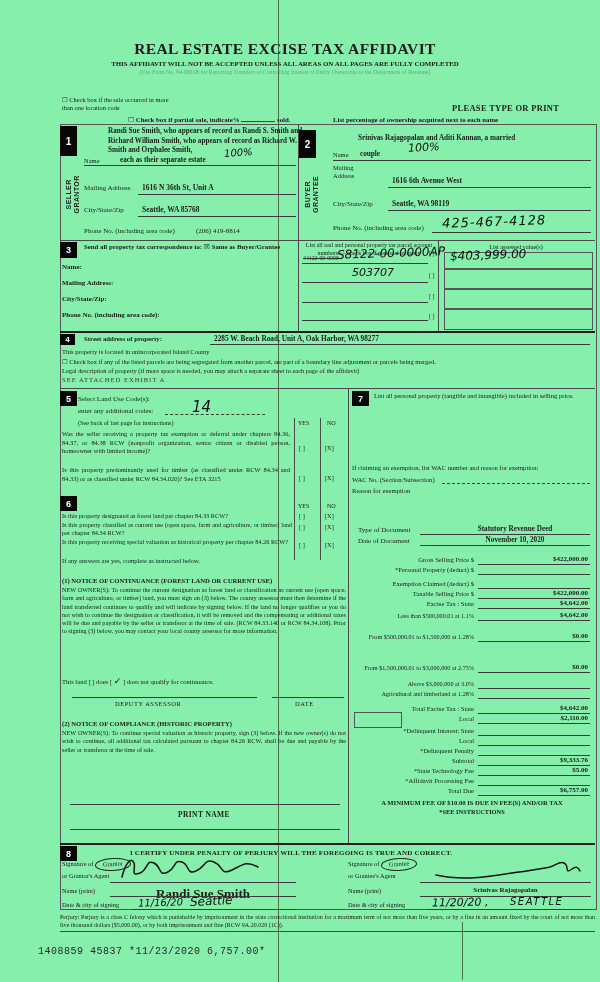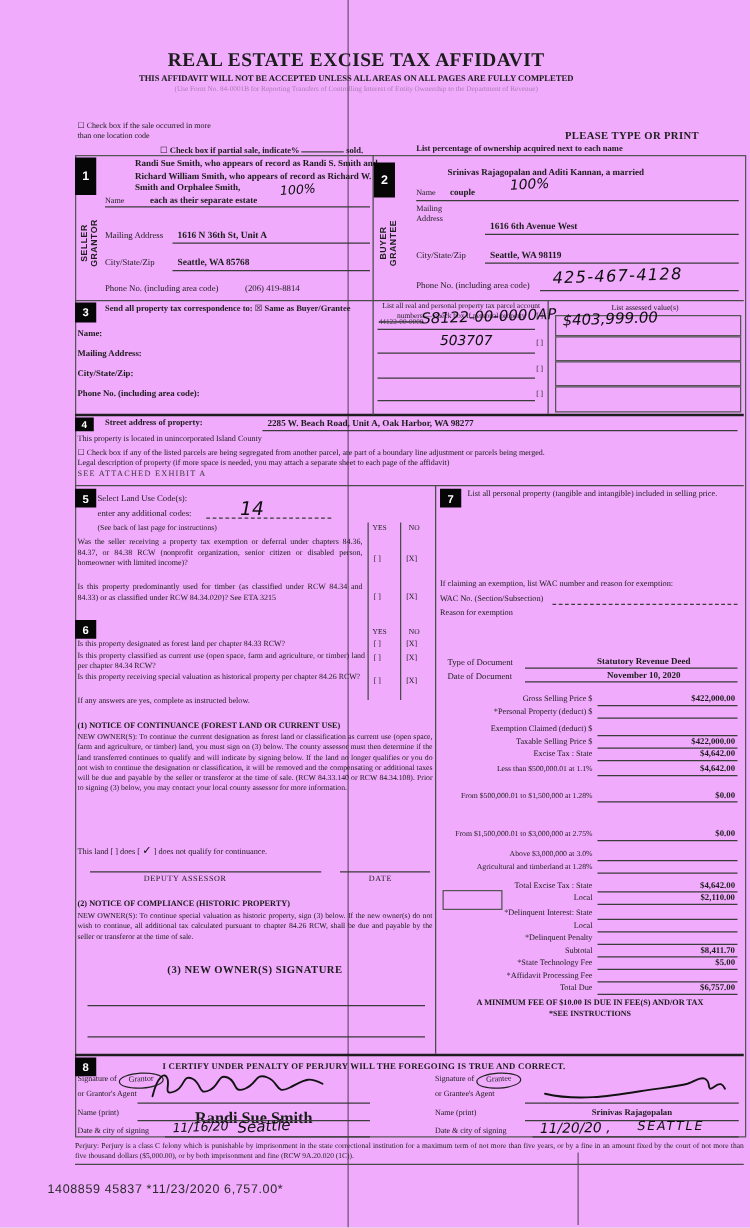--- a/index.html
+++ b/index.html
@@ -1,16 +1,16 @@
 <!DOCTYPE html>
 <html><head>
 <meta charset="utf-8">
 <style>
   html,body{margin:0;padding:0;background:#e8e8e6;}
-  #page{position:relative;width:600px;height:982px;background:#f0abfc;
+  #page{position:relative;width:600px;height:982px;background:#86efac;
         font-family:"Liberation Serif","DejaVu Serif",serif;color:#1c1c1c;overflow:hidden;}
   .abs{position:absolute;}
   .b{font-weight:bold;}
   .hl{position:absolute;background:#4a4a4a;height:1px;}
   .thick{height:2px;background:#1e1e1e;}
   .vl{position:absolute;background:#4a4a4a;width:1px;}
   .box{position:absolute;border:1px solid #555;}
   .secnum{position:absolute;background:#060606;color:#fff;font-weight:bold;
           font-family:"Liberation Sans",sans-serif;display:flex;align-items:center;justify-content:center;}
   .ul{position:absolute;border-bottom:1px solid #3b3b3b;}
@@ -18,21 +18,21 @@
   .chk{font-family:"DejaVu Sans",sans-serif;}
   .p{line-height:1.33;text-align:justify;}
   .sig path{stroke:#121212;fill:none;stroke-width:1.5;stroke-linecap:round;}
   .oval{border:1px solid #222;border-radius:50%;padding:0 7px 1px 7px;display:inline-block;}
   .side{position:absolute;transform:rotate(-90deg);font-weight:bold;font-family:"Liberation Sans",sans-serif;
         font-size:7px;letter-spacing:.4px;text-align:center;line-height:1.2;}
   .faint{opacity:.35;}
   .scanline{position:absolute;width:1px;background:rgba(25,25,25,.6);}
   .taxlabel{position:absolute;left:352px;width:122px;text-align:right;font-size:6.6px;}
   .taxval{position:absolute;left:478px;width:110px;text-align:right;font-size:7px;font-weight:bold;}
-  .mono{font-family:Liberation Sans, sans-serif;}
+  .mono{font-family:Liberation Mono, monospace;}
 </style>
 </head>
 <body>
 
 <div id="page">
 
   <div class="scanline" style="left:278px;top:0;height:982px;"></div>
   <div class="scanline" style="left:462px;top:922px;height:58px;"></div>
 
   <div class="abs" style="left:100px;top:40px;width:370px;text-align:center;">
@@ -194,22 +194,22 @@
     <span>]</span>
     <span>does not qualify for continuance.</span>
   </div>
   <div class="ul" style="left:72px;top:697px;width:185px;"></div>
   <div class="ul" style="left:272px;top:697px;width:72px;"></div>
   <div class="abs" style="left:115px;top:700px;font-size:6.5px;letter-spacing:.5px;">DEPUTY ASSESSOR</div>
   <div class="abs" style="left:295px;top:700px;font-size:6.5px;letter-spacing:.5px;">DATE</div>
 
   <div class="abs b" style="left:62px;top:720px;font-size:6.6px;">(2) NOTICE OF COMPLIANCE (HISTORIC PROPERTY)</div>
   <div class="abs p" style="left:62px;top:729px;width:284px;font-size:6.2px;">NEW OWNER(S): To continue special valuation as historic property, sign (3) below. If the new owner(s) do not wish to continue, all additional tax calculated pursuant to chapter 84.26 RCW, shall be due and payable by the seller or transferor at the time of sale.</div>
-  <div class="abs b" style="left:62px;top:770px;width:284px;text-align:center;font-size:8.5px;letter-spacing:.4px;">(3) NEW OWNER(S) SIGNATURE</div>
   <div class="ul" style="left:70px;top:804px;width:270px;"></div>
+  <div class="abs b" style="left:62px;top:810px;width:284px;text-align:center;font-size:7.5px;letter-spacing:.4px;">PRINT NAME</div>
   <div class="ul" style="left:70px;top:829px;width:270px;"></div>
 
   <div class="secnum" style="left:352px;top:391px;width:17px;height:15px;font-size:9px;">7</div>
   <div class="abs" style="left:374px;top:392px;width:214px;font-size:6.6px;line-height:1.3;">List all personal property (tangible and intangible) included in selling price.</div>
   <div class="abs" style="left:352px;top:464px;width:240px;font-size:6.6px;">If claiming an exemption, list WAC number and reason for exemption:</div>
   <div class="abs" style="left:352px;top:476px;font-size:6.6px;">WAC No. (Section/Subsection)</div>
   <div class="ul" style="left:442px;top:483px;width:148px;border-bottom-style:dashed;"></div>
   <div class="abs" style="left:352px;top:487px;font-size:6.6px;">Reason for exemption</div>
 
   <div class="abs" style="left:358px;top:526px;font-size:7px;">Type of Document</div>
@@ -275,21 +275,21 @@
   <div class="taxlabel" style="top:737px;">Local</div>
   <div class="ul" style="left:478px;top:745px;width:112px;"></div>
   <div class="taxval" style="top:736px;"></div>
 
   <div class="taxlabel" style="top:747px;">*Delinquent Penalty</div>
   <div class="ul" style="left:478px;top:755px;width:112px;"></div>
   <div class="taxval" style="top:746px;"></div>
 
   <div class="taxlabel" style="top:757px;">Subtotal</div>
   <div class="ul" style="left:478px;top:765px;width:112px;"></div>
-  <div class="taxval" style="top:756px;">$8,411.70</div>
+  <div class="taxval" style="top:756px;">$9,333.76</div>
 
   <div class="taxlabel" style="top:767px;">*State Technology Fee</div>
   <div class="ul" style="left:478px;top:775px;width:112px;"></div>
   <div class="taxval" style="top:766px;">$5.00</div>
 
   <div class="taxlabel" style="top:777px;">*Affidavit Processing Fee</div>
   <div class="ul" style="left:478px;top:785px;width:112px;"></div>
   <div class="taxval" style="top:776px;"></div>
 
   <div class="taxlabel" style="top:787px;">Total Due</div>

